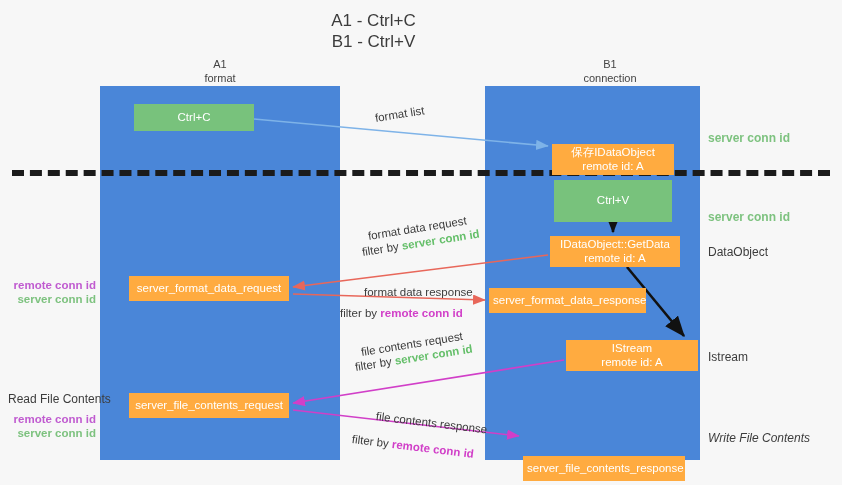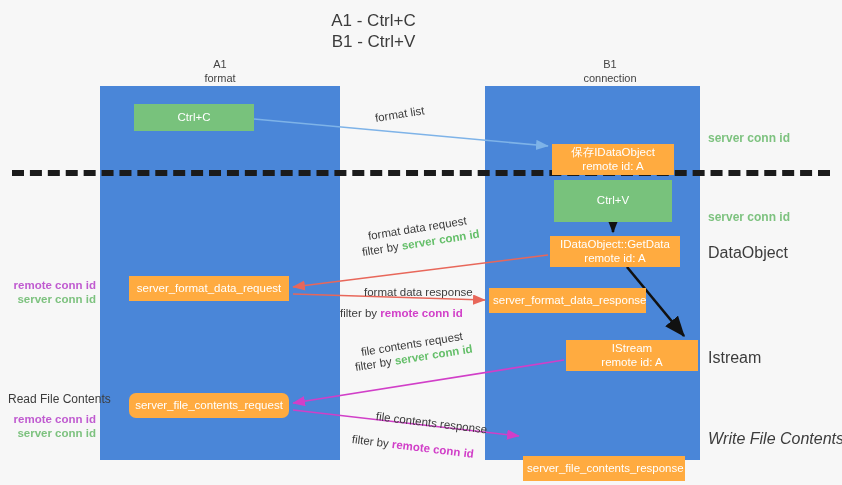--- a/index.html
+++ b/index.html
@@ -49,25 +49,25 @@
   .box.orange{background:#ffab40;}
   .box .l2{display:block;}
 
   #box-ctrlc{left:134px;top:104px;width:120px;height:27px;}
   #box-save {left:552px;top:128px;width:122px;height:31px;margin-top:16px;}
   #box-ctrlv{left:554px;top:180px;width:118px;height:42px;}
   #box-getdata{left:550px;top:236px;width:130px;height:31px;}
   #box-istream{left:566px;top:340px;width:132px;height:31px;}
   #box-fmtreq {left:129px;top:276px;width:160px;height:25px;}
   #box-fmtres {left:489px;top:288px;width:157px;height:25px;}
-  #box-filereq{left:129px;top:393px;width:160px;height:25px;border-radius:7px;}
+  #box-filereq{left:129px;top:393px;width:160px;height:25px;}
   #box-fileres{left:523px;top:424px;width:162px;height:25px;margin-top:32px;}
 
   
-  .side-label{font-size:16px;color:#3c3c3c;line-height:15px;white-space:nowrap;}
+  .side-label{font-size:12px;color:#3c3c3c;line-height:15px;white-space:nowrap;}
   .side-green{font-size:12px;color:#7dc27f;font-weight:bold;line-height:15px;white-space:nowrap;}
   #sl-1{left:708px;top:131px;}
   #sl-2{left:708px;top:210px;}
   #sl-do{left:708px;top:245px;}
   #sl-is{left:708px;top:350px;}
   #sl-wf{left:708px;top:431px;font-style:italic;}
 
   
   .conn-pair{line-height:14px;white-space:nowrap;text-align:right;}
   .cmagenta{font-size:11.5px;color:#c05bd0;font-weight:bold;}

